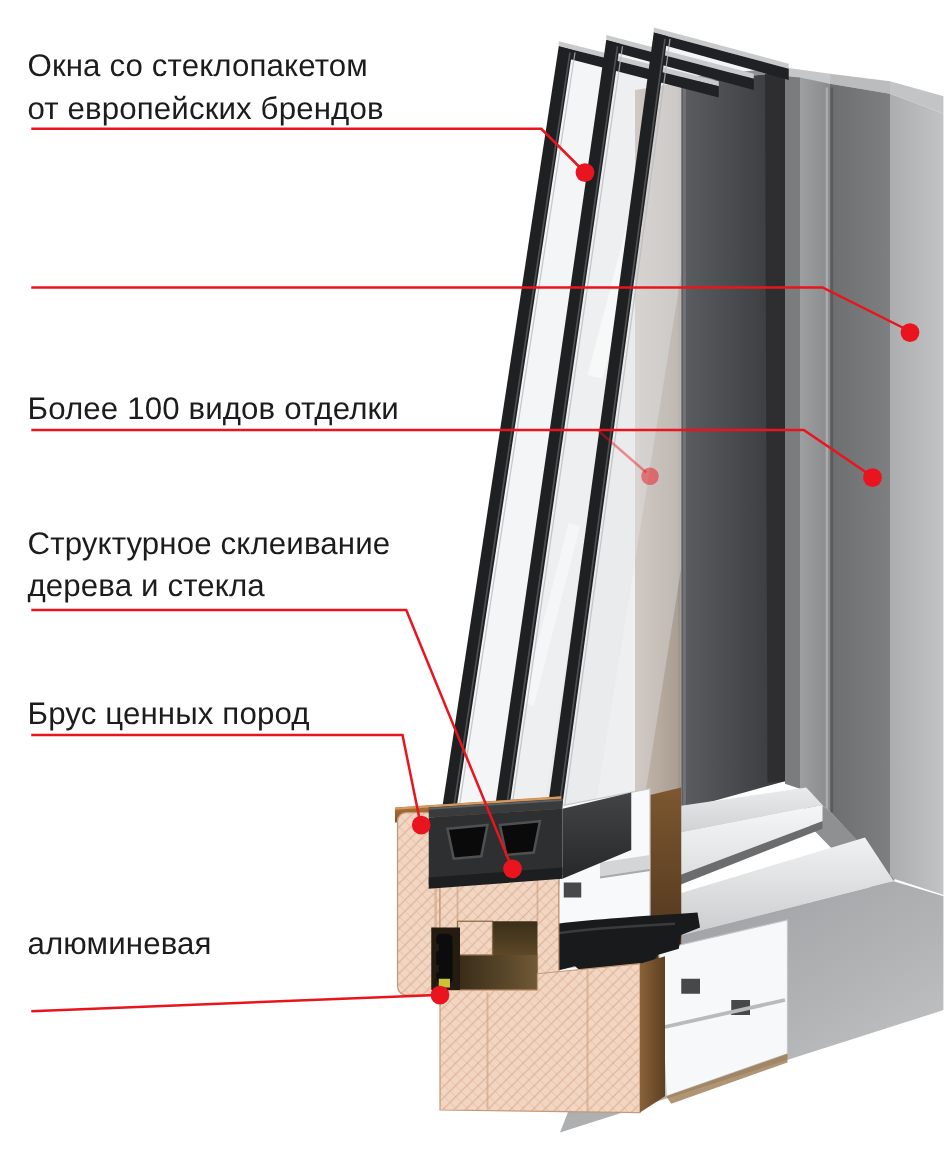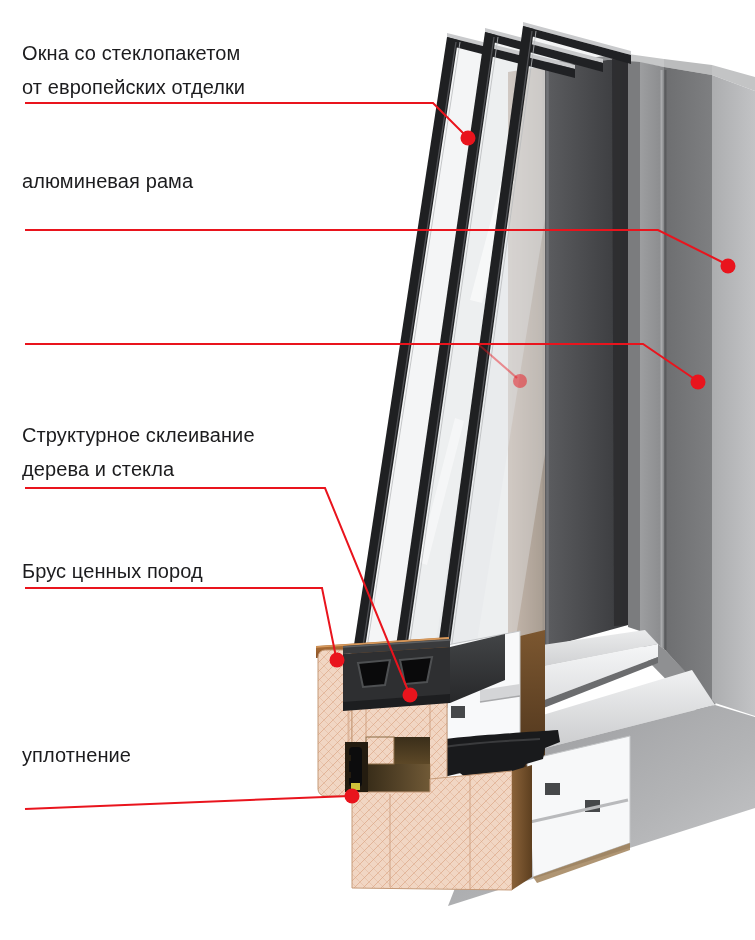--- a/index.html
+++ b/index.html
@@ -1,19 +1,19 @@
 <!DOCTYPE html>
 <html><head>
 <meta charset="utf-8">
 <style>
   html,body{margin:0;padding:0;background:#fff;}
   .stage{position:relative;width:755px;height:940px;background:#ffffff;overflow:hidden;
          font-family:"Liberation Sans",sans-serif;}
   .art{position:absolute;left:0;top:0;}
-  .callout{position:absolute;left:22px;color:#1c1c1e;font-size:20px;line-height:34px;
+  .callout{position:absolute;left:22px;color:#1c1c1e;font-size:25px;line-height:34px;
            font-weight:400;letter-spacing:.1px;white-space:nowrap;}
   .callout span{display:block;}
   .red-line{stroke:#e9141d;stroke-width:2;fill:none;}
   .red-dot{fill:#e9141d;}
 </style>
 </head>
 <body>
 
 <div class="stage">
 
@@ -234,29 +234,31 @@
     <circle class="red-dot" cx="698" cy="382" r="7.5"></circle>
     <circle class="red-dot" cx="520" cy="381" r="7" opacity=".5"></circle>
     <circle class="red-dot" cx="410" cy="695" r="7.5"></circle>
     <circle class="red-dot" cx="337" cy="660" r="7.5"></circle>
     <circle class="red-dot" cx="352" cy="796" r="7.5"></circle>
   </g>
 </svg>
 
 <div class="callout" style="top:36px">
   <span>Окна со стеклопакетом</span>
-  <span>от европейских отделки</span>
+  <span>от европейских брендов</span>
 </div>
 <div class="callout" style="top:164px">
-  <span>алюминевая рама</span>
+</div>
+<div class="callout" style="top:310px">
+  <span>Более 100 видов отделки</span>
 </div>
 <div class="callout" style="top:418px">
   <span>Структурное склеивание</span>
   <span>дерева и стекла</span>
 </div>
 <div class="callout" style="top:554px">
   <span>Брус ценных пород</span>
 </div>
 <div class="callout" style="top:738px">
-  <span>уплотнение</span>
+  <span>алюминевая</span>
 </div>
 
 </div>
 
 </body></html>

